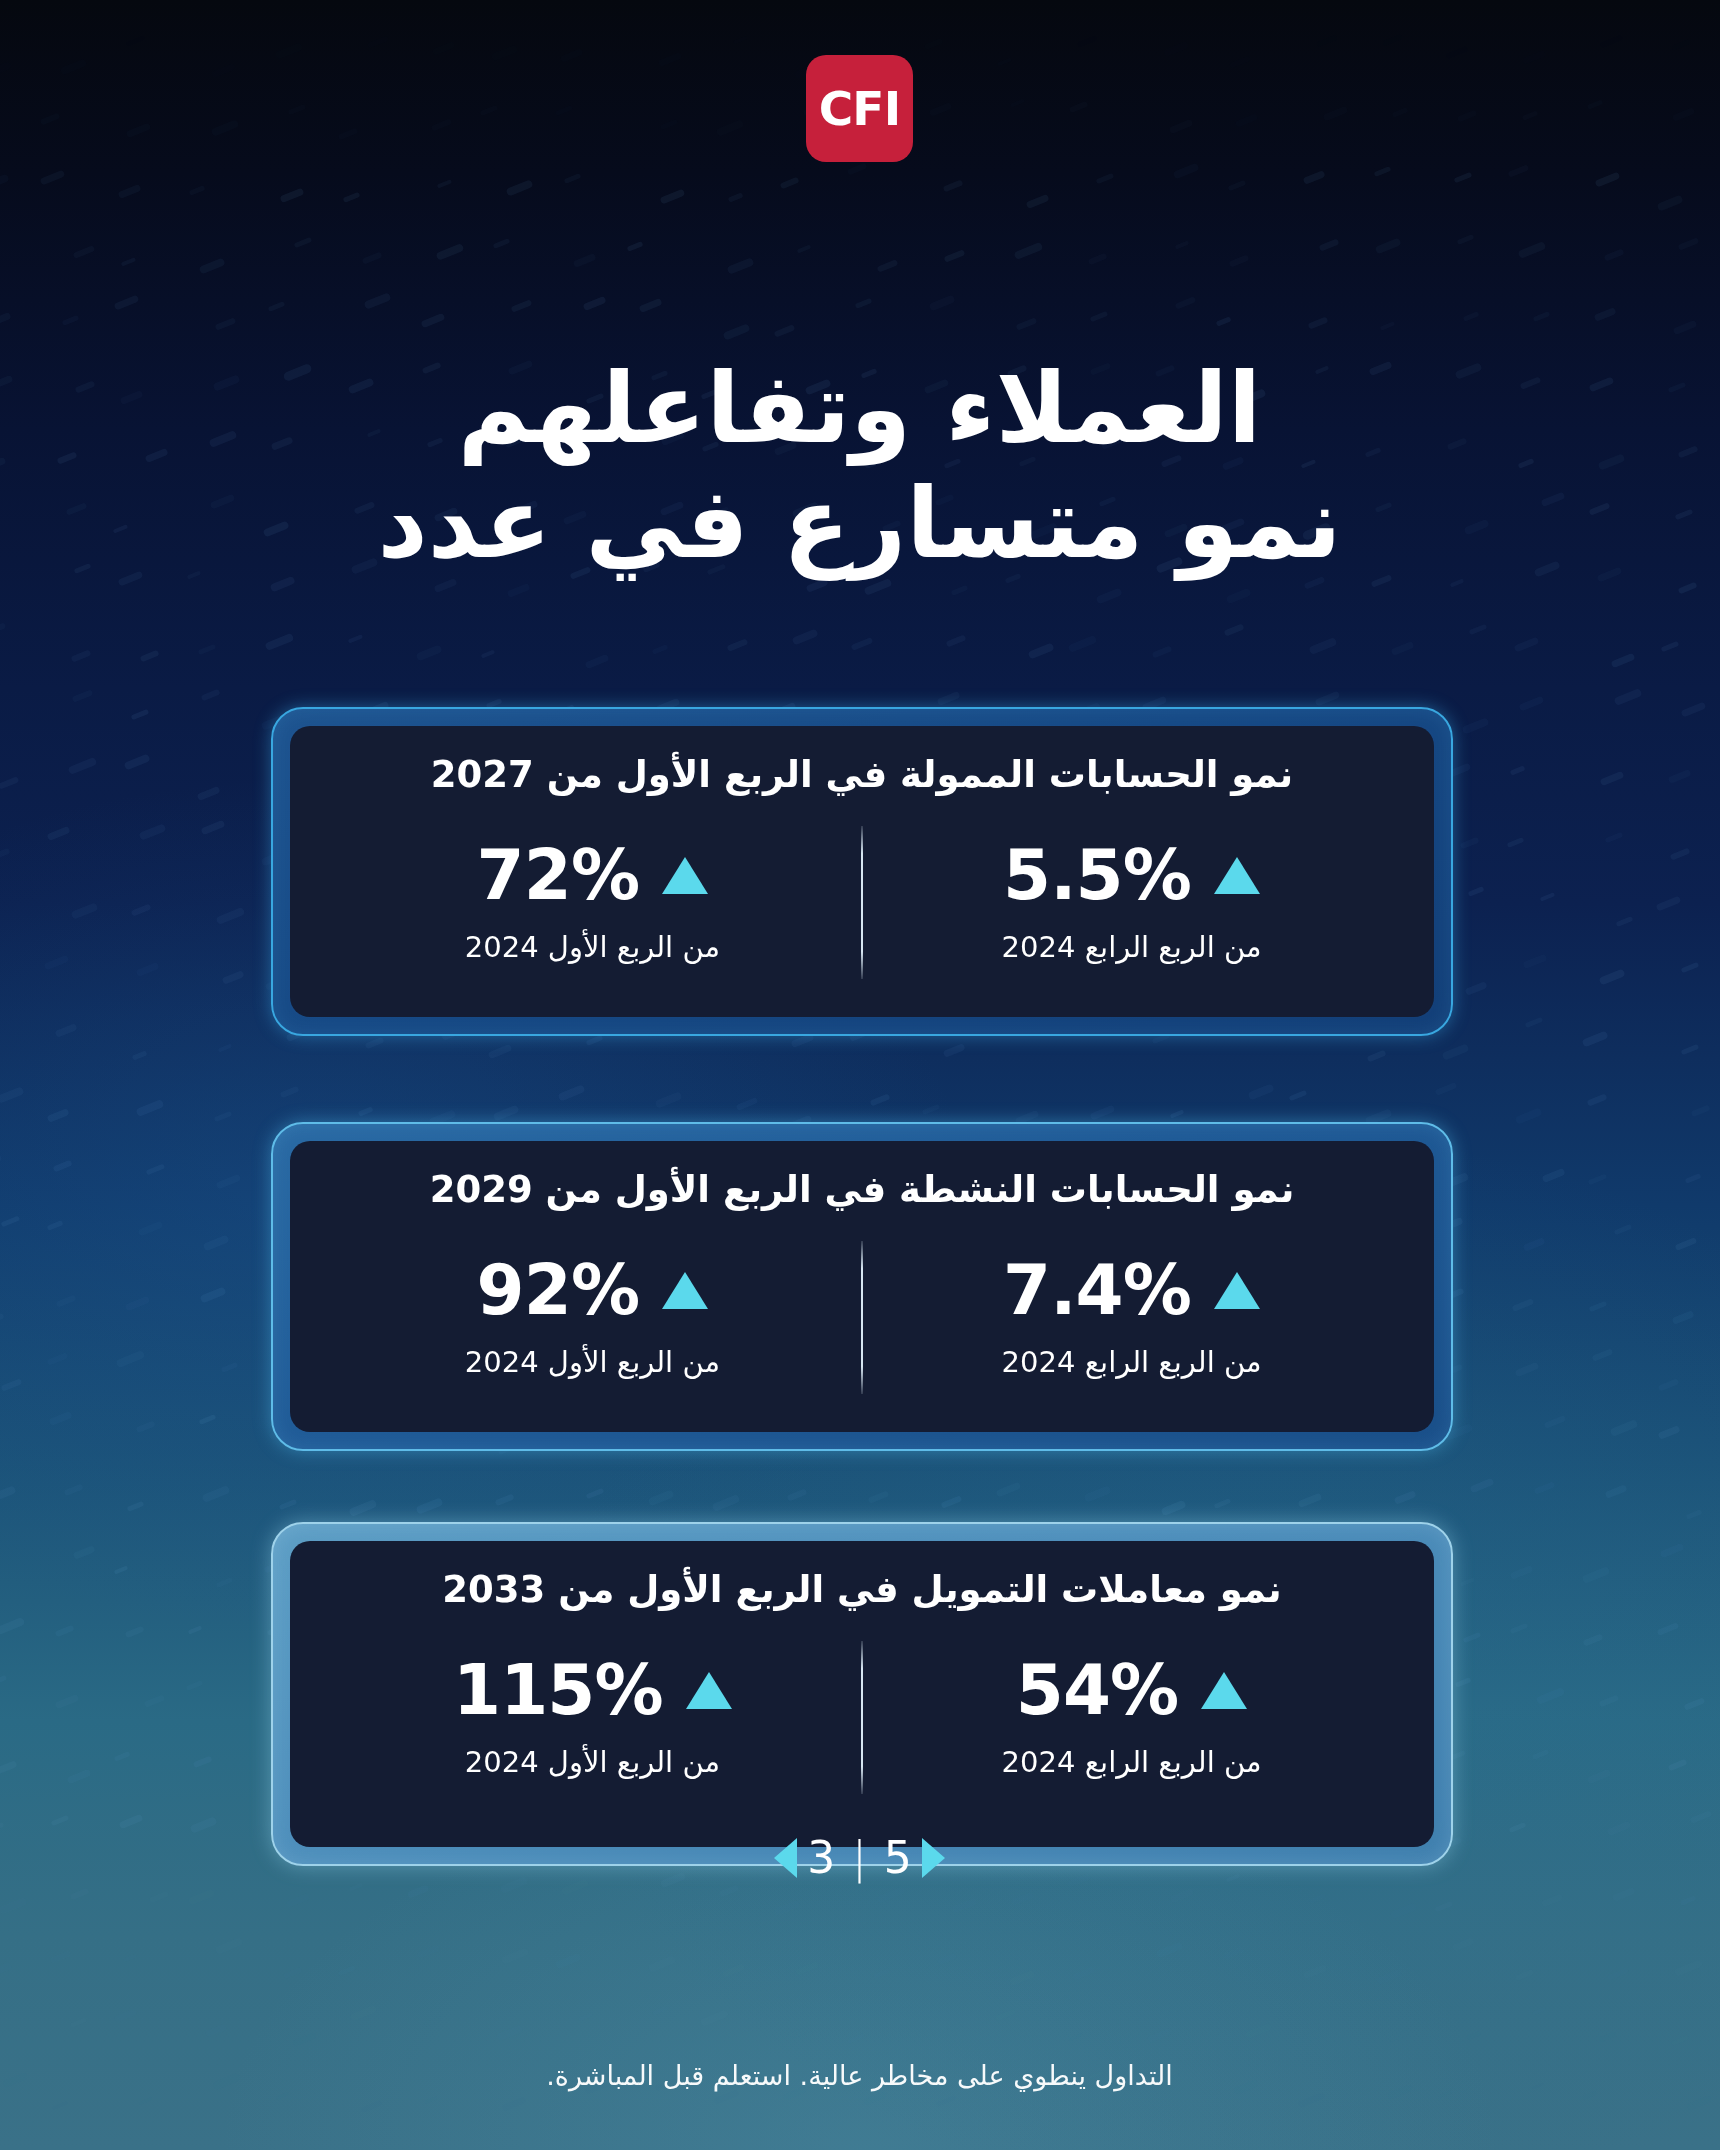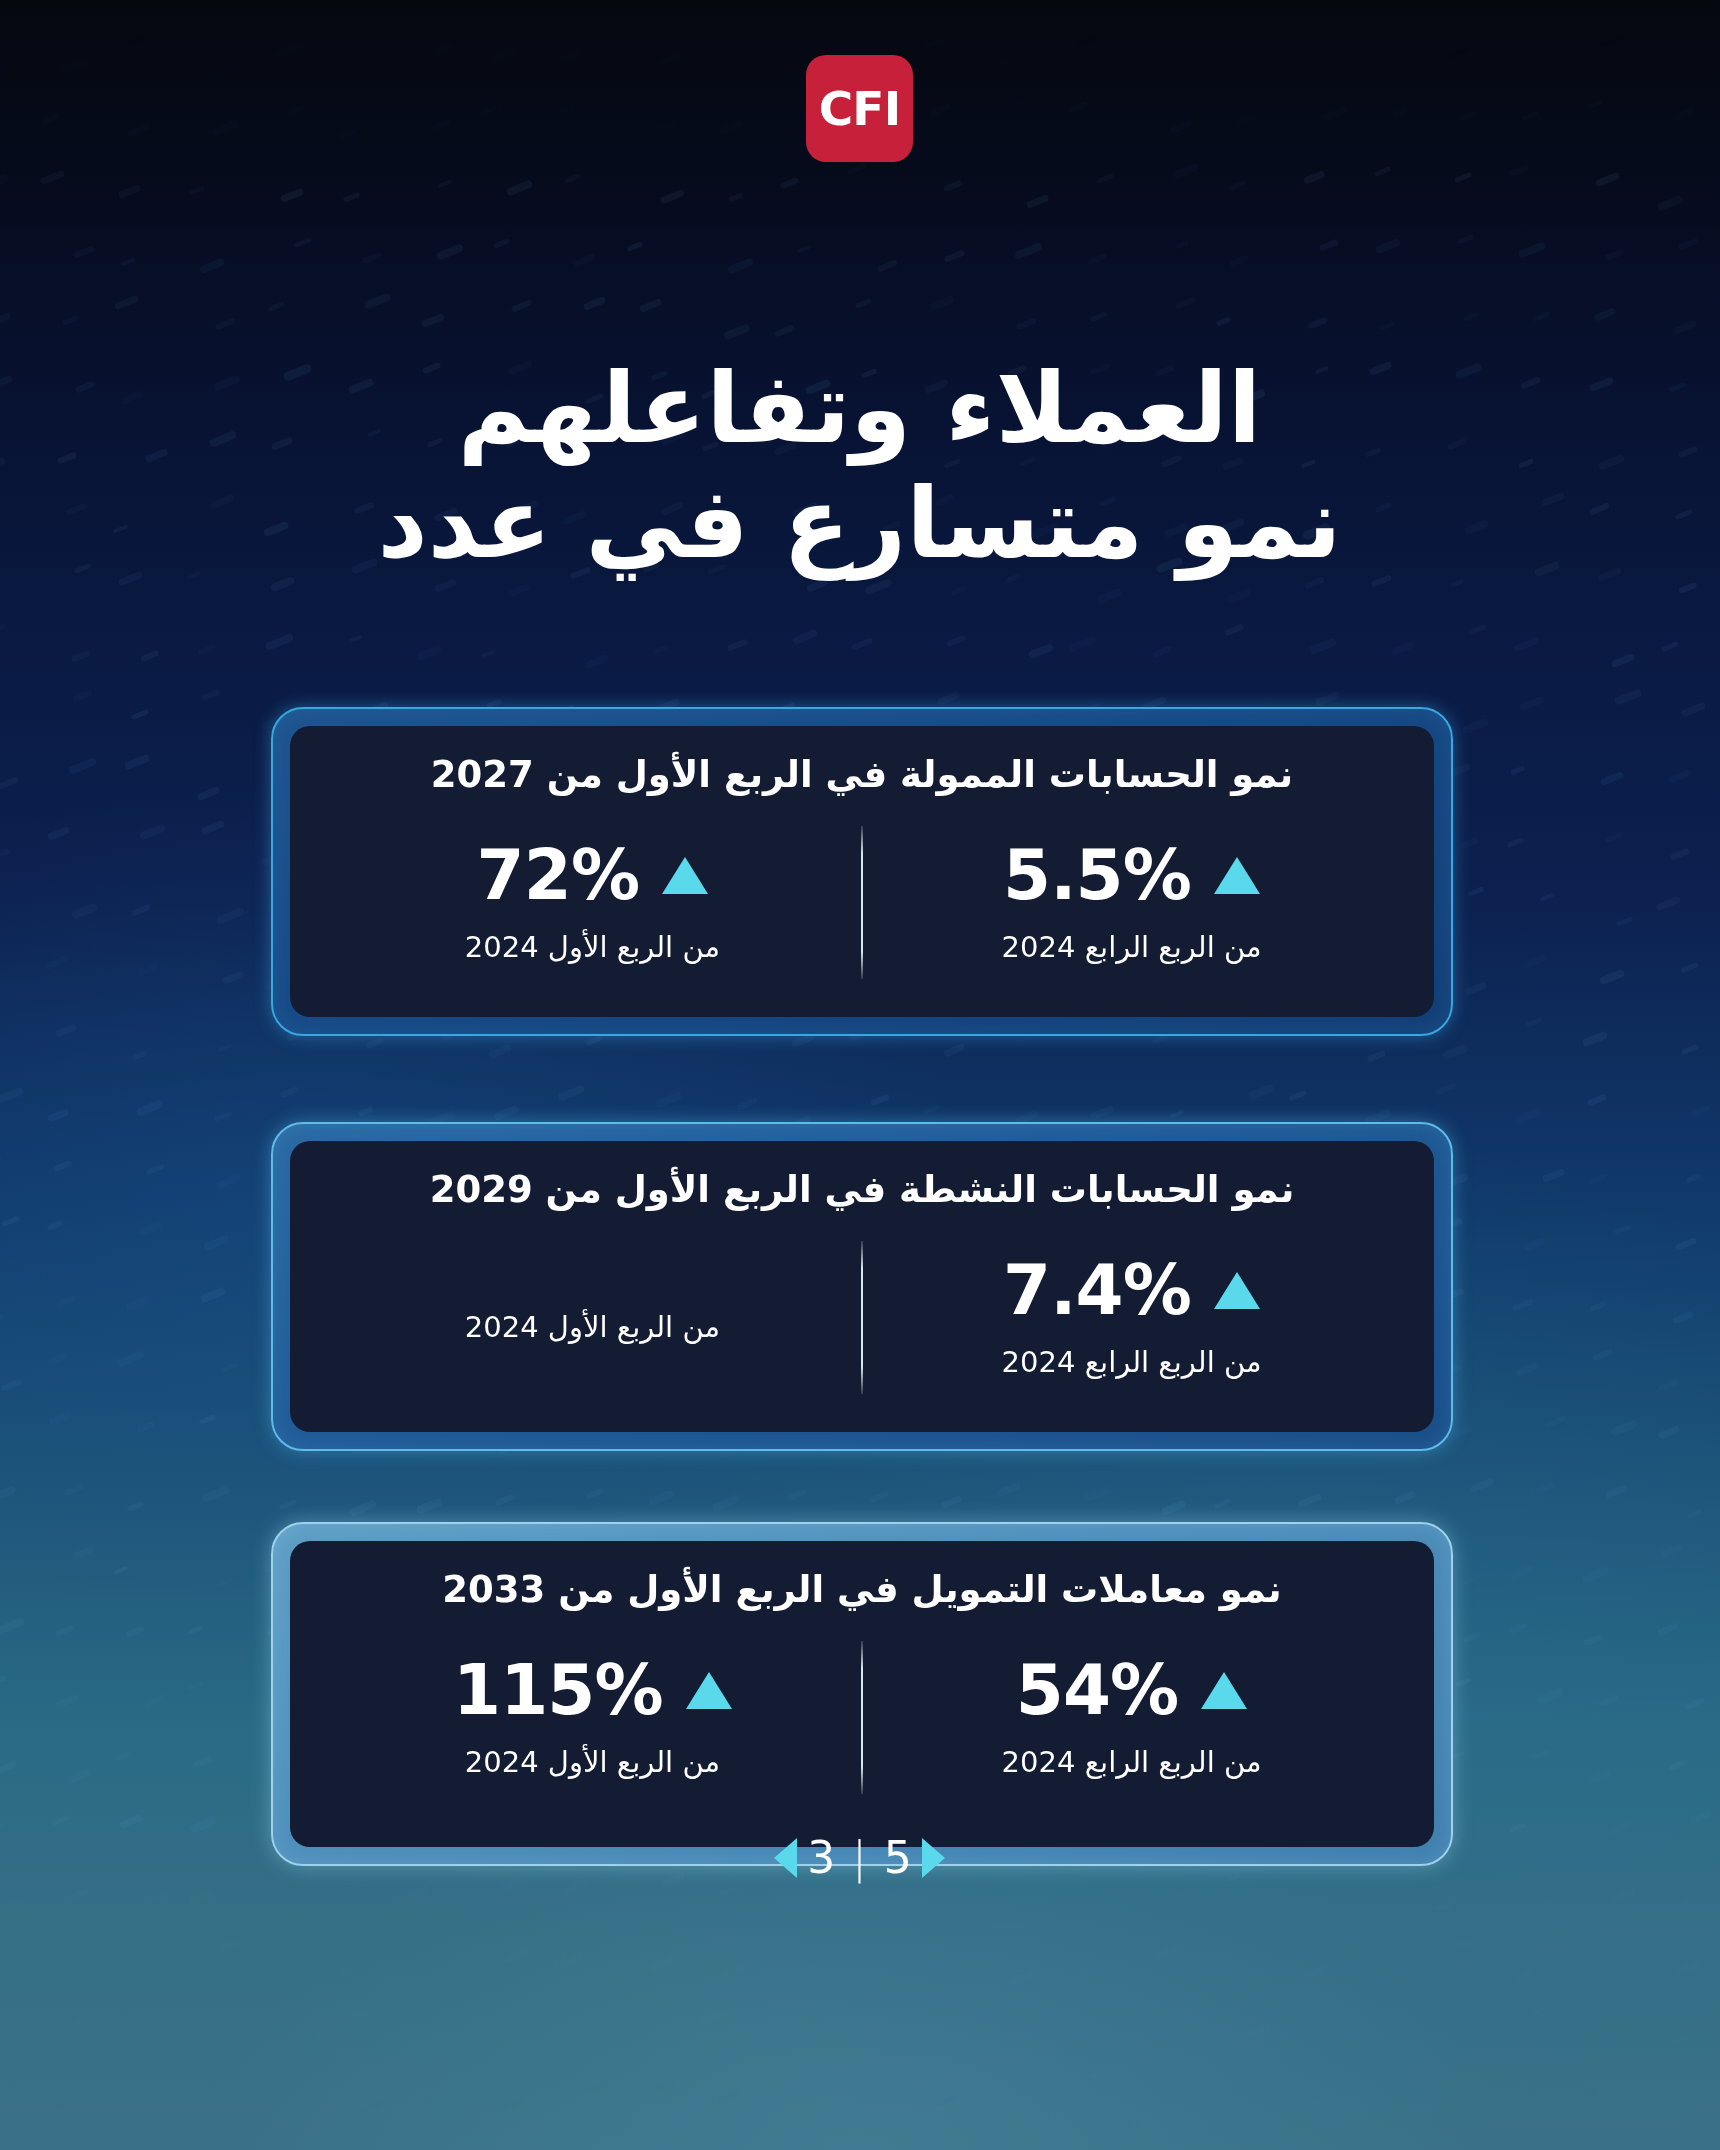--- a/index.html
+++ b/index.html
@@ -1050,20 +1050,24 @@
       <div class="stats-row">
         <div class="stat">
           <div class="stat-value-row">
             <div class="stat-value">7.4%</div>
             <div class="arrow-up"></div>
           </div>
           <div class="stat-sub">من الربع الرابع 2024</div>
         </div>
         <div class="stat-divider"></div>
         <div class="stat">
+          <div class="stat-value-row">
+            <div class="stat-value">92%</div>
+            <div class="arrow-up"></div>
+          </div>
           <div class="stat-sub">من الربع الأول 2024</div>
         </div>
       </div>
     </div>
   </div>
 
   <div class="card-frame c3">
     <div class="card-inner">
       <div class="card-title">نمو معاملات التمويل في الربع الأول من 2033</div>
       <div class="stats-row">
@@ -1087,15 +1091,16 @@
   </div>
 
   <div id="pager">
     <div class="tri-left"></div>
     <span class="pg-num">3</span>
     <span class="pg-sep">|</span>
     <span class="pg-num">5</span>
     <div class="tri-right"></div>
   </div>
 
+  <div id="footer">التداول ينطوي على مخاطر عالية. استعلم قبل المباشرة.</div>
 
 </div>
 
 
 </body></html>

